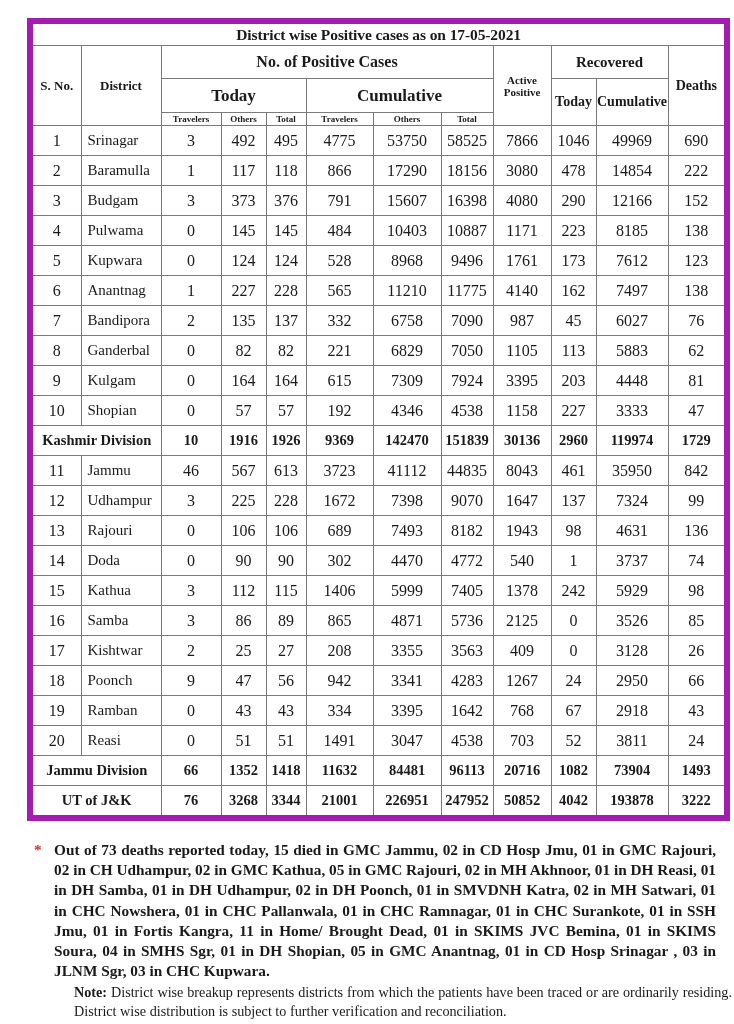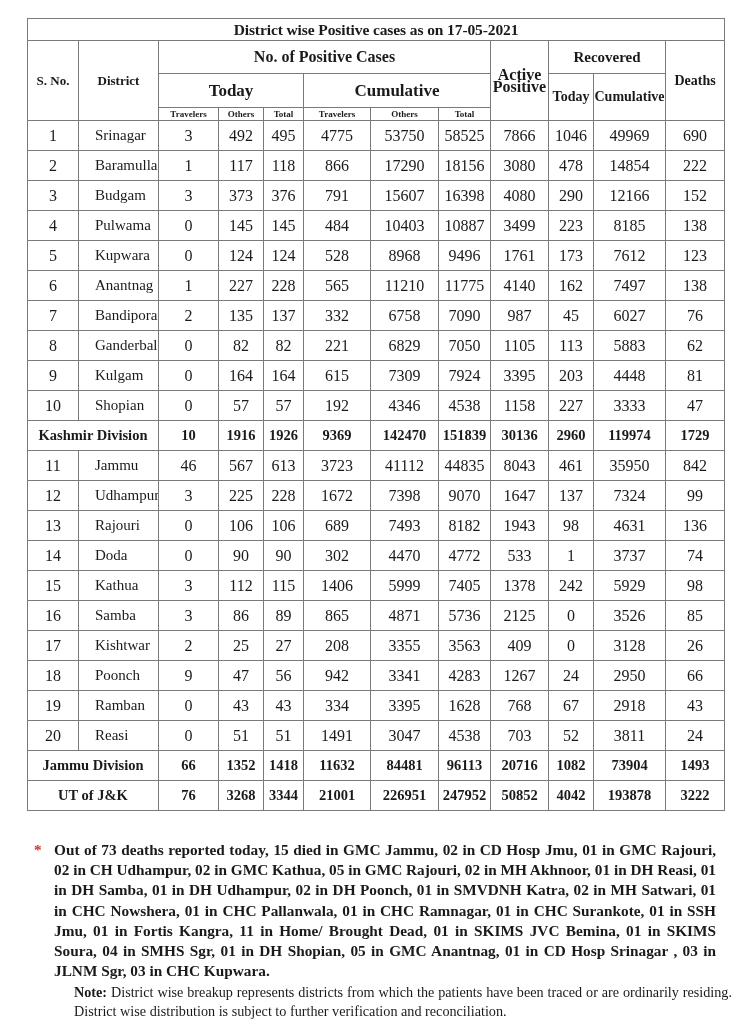--- a/index.html
+++ b/index.html
@@ -1,32 +1,32 @@
 <!DOCTYPE html>
 <html><head>
 <meta charset="utf-8">
 <style>
   html, body { margin: 0; padding: 0; background: #ffffff; }
   body { width: 734px; height: 1024px; position: relative; overflow: hidden;
          font-family: "Liberation Serif", "DejaVu Serif", serif; color: #1a1a1a; }
   table.report { position: absolute; left: 27px; top: 18px; width: 697px;
-         border-collapse: collapse; table-layout: fixed; border: 1px solid #a21caf; }
+         border-collapse: collapse; table-layout: fixed; border: 6px solid #a21caf; }
   table.report td, table.report th { border: 1px solid #7a7a7a; text-align: center;
          vertical-align: middle; padding: 0; overflow: hidden; white-space: nowrap; }
   th { font-weight: bold; }
   .title-cell { height: 21px; font-size: 15.5px; font-weight: bold; letter-spacing: -0.1px; }
   .hdr-big { font-size: 16px; margin-top: 22px; }
   .hdr-med { font-size: 13px; }
   .hdr-xl { font-size: 17px; }
-  .hdr-small { font-size: 16px; line-height: 12px; }
+  .hdr-small { font-size: 11px; line-height: 12px; }
   .hdr-sub { font-size: 9px; height: 12px; line-height: 11px; }
   .hdr-rec { font-size: 15px; }
   .hdr-rtc { font-size: 14px; }
   tr.row td { height: 29px; font-size: 16px; }
-  tr.row td.dist { text-align: left; padding-left: 16px; font-size: 15px; }
+  tr.row td.dist { text-align: left; padding-left: 6px; font-size: 15px; }
   tr.total td { height: 29px; font-size: 14.5px; font-weight: bold; }
   .footnote { position: absolute; left: 40px; top: 840px; width: 676px;
          font-size: 15.3px; font-weight: bold; line-height: 20.2px; text-align: justify; }
   .footnote .star { color: #d0312d; position: absolute; left: -6px; top: 0; font-weight: bold; }
   .footnote .fn-text { display: block; padding-left: 14px; }
   .note { position: absolute; left: 74px; top: 983px; width: 658px;
          font-size: 14.2px; line-height: 19px; text-align: justify; }
   .note b { font-weight: bold; }
 </style>
 </head>
@@ -123,21 +123,21 @@
       </tr>
       <tr class="row">
         <td>4</td>
         <td class="dist">Pulwama</td>
         <td>0</td>
         <td>145</td>
         <td>145</td>
         <td>484</td>
         <td>10403</td>
         <td>10887</td>
-        <td>3499</td>
+        <td>1171</td>
         <td>223</td>
         <td>8185</td>
         <td>138</td>
       </tr>
       <tr class="row">
         <td>5</td>
         <td class="dist">Kupwara</td>
         <td>0</td>
         <td>124</td>
         <td>124</td>
@@ -276,21 +276,21 @@
       </tr>
       <tr class="row">
         <td>14</td>
         <td class="dist">Doda</td>
         <td>0</td>
         <td>90</td>
         <td>90</td>
         <td>302</td>
         <td>4470</td>
         <td>4772</td>
-        <td>533</td>
+        <td>540</td>
         <td>1</td>
         <td>3737</td>
         <td>74</td>
       </tr>
       <tr class="row">
         <td>15</td>
         <td class="dist">Kathua</td>
         <td>3</td>
         <td>112</td>
         <td>115</td>
@@ -345,21 +345,21 @@
         <td>66</td>
       </tr>
       <tr class="row">
         <td>19</td>
         <td class="dist">Ramban</td>
         <td>0</td>
         <td>43</td>
         <td>43</td>
         <td>334</td>
         <td>3395</td>
-        <td>1628</td>
+        <td>1642</td>
         <td>768</td>
         <td>67</td>
         <td>2918</td>
         <td>43</td>
       </tr>
       <tr class="row">
         <td>20</td>
         <td class="dist">Reasi</td>
         <td>0</td>
         <td>51</td>

